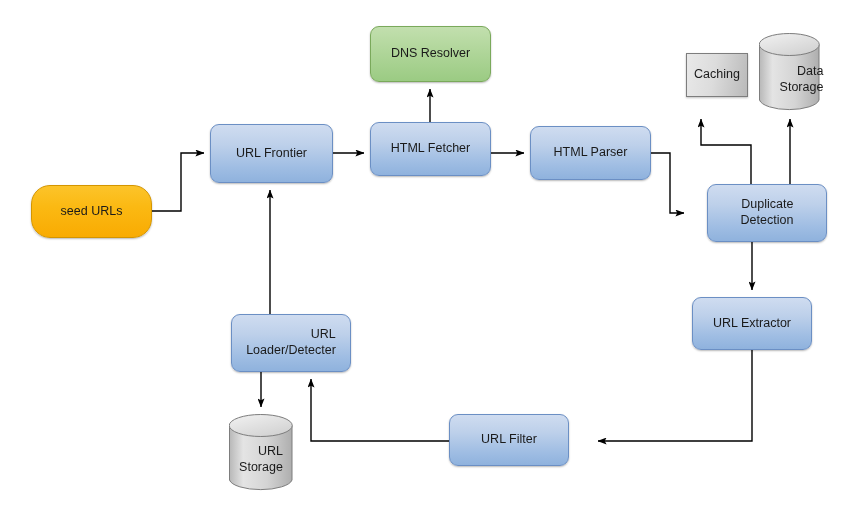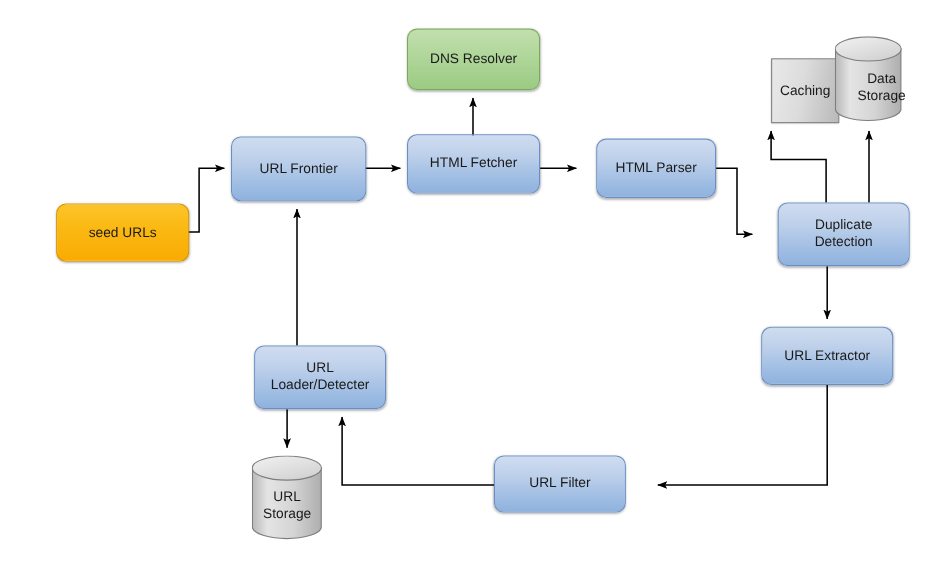--- a/index.html
+++ b/index.html
@@ -24,45 +24,44 @@
     width: 851px;
     height: 521px;
     pointer-events: none;
   }
   .node {
     position: absolute;
     box-sizing: border-box;
     display: flex;
     align-items: center;
     justify-content: center;
-    text-align: center;
+    text-align: right;
     font-size: 12.5px;
     color: #1a1a1a;
     line-height: 1.25;
     z-index: 5;
   }
   .node .lbl {
     display: block;
     white-space: pre-line;
     padding: 0 4px;
   }
   
   .proc {
     border-radius: 9px;
     border: 1px solid #6b8fc4;
     background: linear-gradient(180deg, #cfdcf0 0%, #bdd0ea 35%, #9fbde3 75%, #8fb2dd 100%);
     box-shadow: 0 1px 2px rgba(0,0,0,0.28);
   }
   
   .seed {
-    border-radius: 9px;
+    border-radius: 19px;
     border: 1px solid #d49500;
     background: linear-gradient(180deg, #fcc42a 0%, #fbb913 40%, #f9ab02 100%);
     box-shadow: 0 1px 2px rgba(0,0,0,0.28);
-    margin-left: 20px;
   }
   
   .dns {
     border-radius: 9px;
     border: 1px solid #7aa95b;
     background: linear-gradient(180deg, #c2dfae 0%, #b2d79c 40%, #9bcb83 100%);
     box-shadow: 0 1px 2px rgba(0,0,0,0.28);
   }
   
   .gray-rect {
@@ -144,27 +143,27 @@
   <div id="node-layer">
       <div class="node seed" style="left: 31px; top: 185px; width: 121px; height: 53px;">
         <span class="lbl">seed URLs</span>
       </div>
       <div class="node proc" style="left: 210px; top: 124px; width: 123px; height: 59px;">
         <span class="lbl">URL Frontier</span>
       </div>
       <div class="node proc" style="left: 370px; top: 122px; width: 121px; height: 54px;">
         <span class="lbl">HTML Fetcher</span>
       </div>
-      <div class="node proc" style="left: 542px; top: 126px; width: 109px; height: 54px;">
+      <div class="node proc" style="left: 530px; top: 126px; width: 121px; height: 54px;">
         <span class="lbl">HTML Parser</span>
       </div>
       <div class="node dns" style="left: 370px; top: 26px; width: 121px; height: 56px;">
         <span class="lbl">DNS Resolver</span>
       </div>
-      <div class="node gray-rect" style="left: 701px; top: 53px; width: 62px; height: 59px;">
+      <div class="node gray-rect" style="left: 686px; top: 53px; width: 62px; height: 44px;">
         <span class="lbl">Caching</span>
       </div>
       <div class="node cyl" style="left: 759px; top: 33px; width: 61px; height: 79px; padding-top: 14px; padding-left: 24px;">
         <svg class="cyl-svg" viewBox="0 0 61 79" preserveAspectRatio="none">
           <path class="cyl-body" d="M 0.5 11.5 L 0.5 67 A 30 11 0 0 0 60 67 L 60 11.5 Z"></path>
           <ellipse class="cyl-top" cx="30.25" cy="11.5" rx="30" ry="11"></ellipse>
         </svg>
         <span class="lbl">Data
 Storage</span>
       </div>

